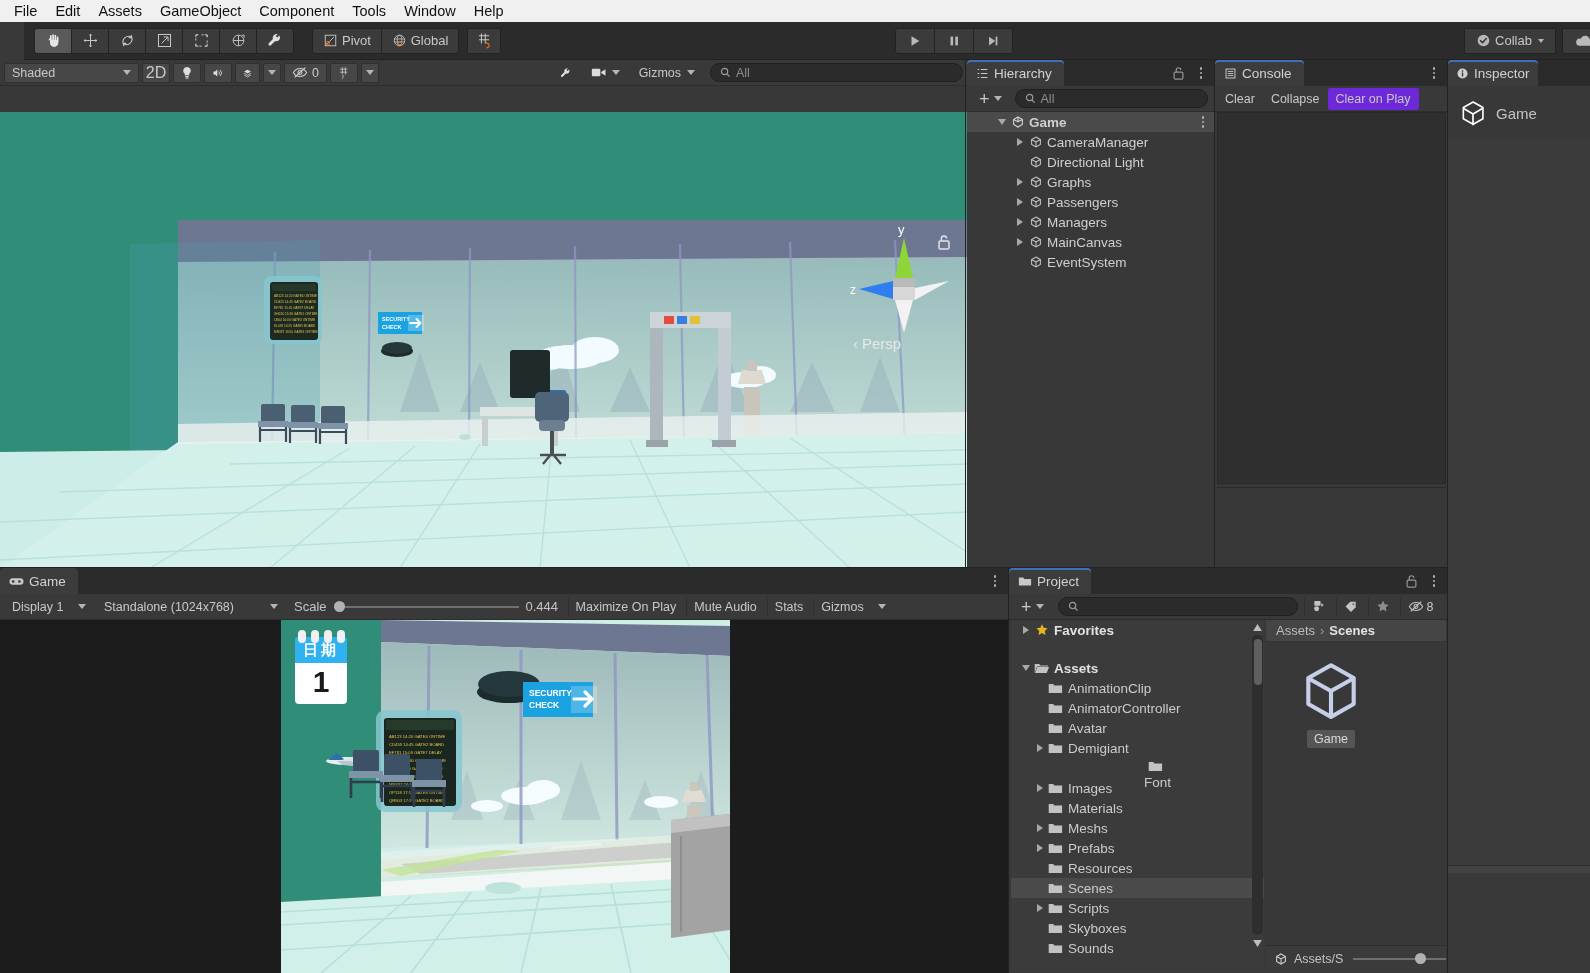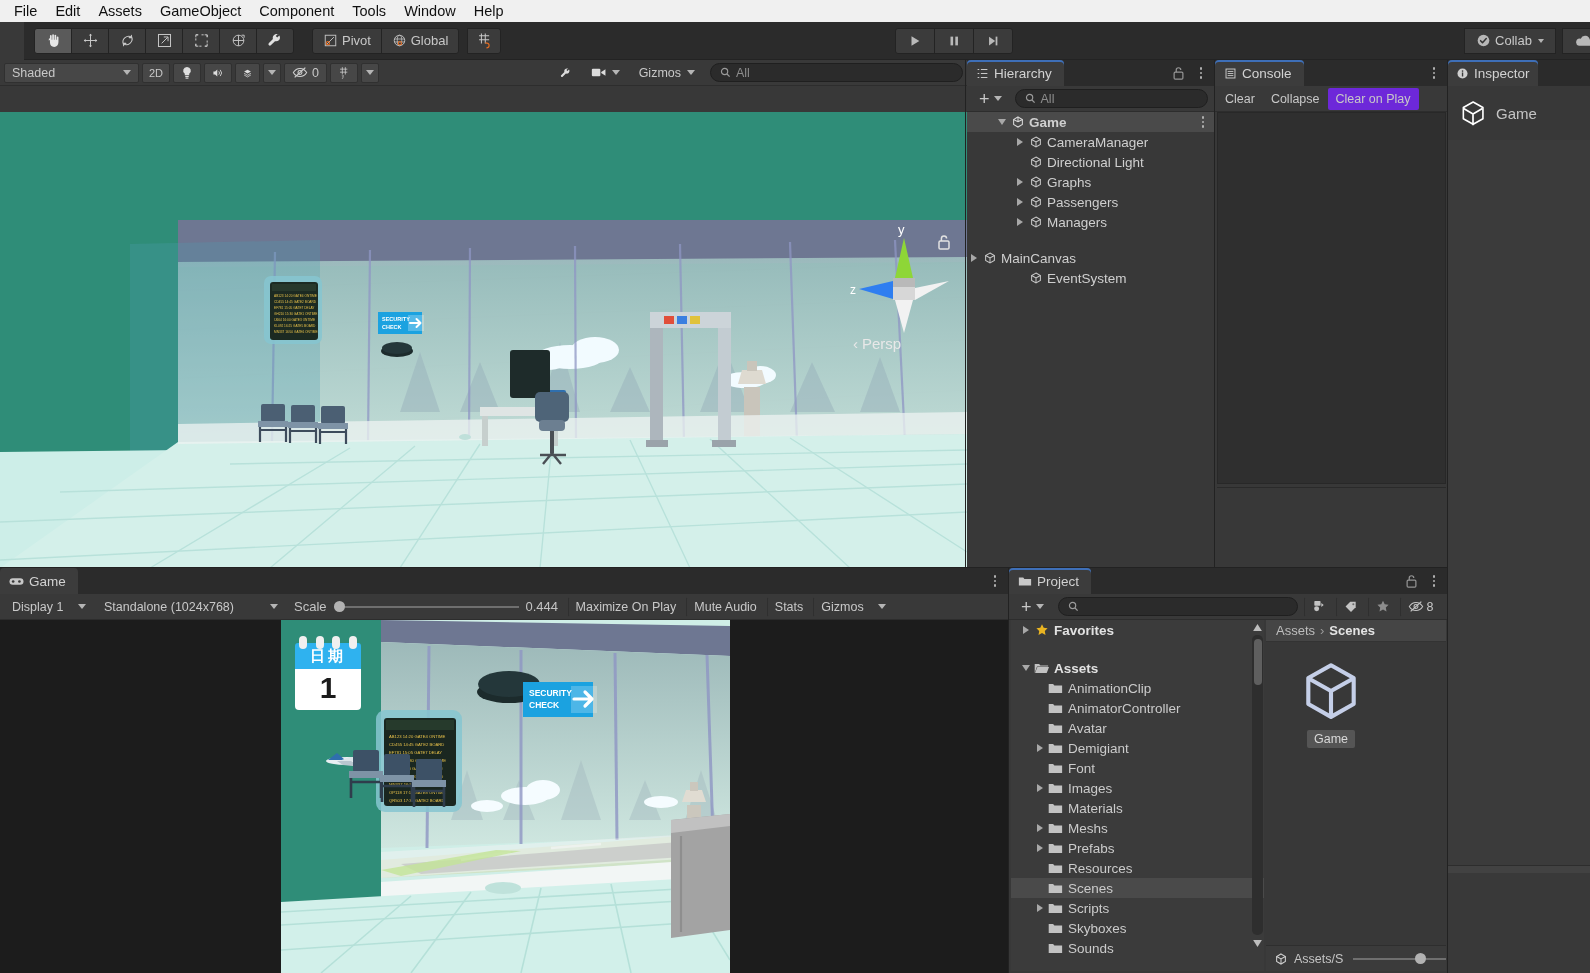--- a/index.html
+++ b/index.html
@@ -285,21 +285,21 @@
   </div>
 
   <div class="panel" id="scenepanel">
 
     <div class="subbar">
       <div class="sbtn" style="width:135px; justify-content:space-between;">
         <span>Shaded</span>
         <span class="caret"></span>
       </div>
       <div class="sbtn" style="width:28px; justify-content:center;">
-        <span style="font-size:11px;">2D</span>
+        <span style="font-size:16px;">2D</span>
       </div>
       <div class="sbtn" style="width:28px; justify-content:center;">
         <svg width="13" height="14" viewBox="0 0 14 16" fill="#dedede">
           <path d="M7 1a4.4 4.4 0 0 0-2.6 8v1.6h5.2V9A4.4 4.4 0 0 0 7 1z"></path>
             <rect x="5" y="11.4" width="4" height="1.3"></rect>
             <rect x="5.3" y="13.3" width="3.4" height="1.3"></rect>
         </svg>
       </div>
       <div class="sbtn" style="width:28px; justify-content:center;">
         <svg width="15" height="14" viewBox="0 0 17 16" fill="#dedede">
@@ -683,21 +683,21 @@
           </span>
         <span class="goicon">
           <svg width="14" height="14" viewBox="0 0 16 16" fill="none" stroke="#c9c9c9" stroke-width="1.15">
             <path d="M8 2.3l5 2.85v5.7L8 13.7 3 10.85V5.15z"></path>
               <path d="M3 5.15L8 8l5-2.85M8 8v5.7"></path>
           </svg>
         </span>
         <span style="margin-left:3px;">Managers</span>
       </div>
 
-      <div class="trow" style="margin-top:16px;">
+      <div class="trow" style="padding-left:46px;">
         <span class="arrow">
             <i class="a"></i>
           </span>
         <span class="goicon">
           <svg width="14" height="14" viewBox="0 0 16 16" fill="none" stroke="#c9c9c9" stroke-width="1.15">
             <path d="M8 2.3l5 2.85v5.7L8 13.7 3 10.85V5.15z"></path>
               <path d="M3 5.15L8 8l5-2.85M8 8v5.7"></path>
           </svg>
         </span>
         <span style="margin-left:3px;">MainCanvas</span>
@@ -960,21 +960,21 @@
 
           <g transform="translate(390,200)">
             <path d="M0 0 L59 -6 L59 110 L0 118 Z" fill="#a3a3a3"></path>
             <path d="M0 0 L59 -6 L59 6 L0 13 Z" fill="#c1c1c1"></path>
             <path d="M10 16 L10 112" stroke="#8e8e8e" stroke-width="2.2"></path>
           </g>
 
           <ellipse cx="222" cy="268" rx="18" ry="6" fill="#bfe2db"></ellipse>
         </svg>
 
-        <div style="position:absolute; left:14px; top:16px; width:66px;">
+        <div style="position:absolute; left:14px; top:10px; width:52px;">
           <div style="display:flex; justify-content:space-around; margin-bottom:-6px; position:relative; z-index:2;">
             <span style="width:8px;height:13px;background:#f0f0f0;border-radius:4px;display:block;"></span>
             <span style="width:8px;height:13px;background:#f0f0f0;border-radius:4px;display:block;"></span>
             <span style="width:8px;height:13px;background:#f0f0f0;border-radius:4px;display:block;"></span>
             <span style="width:8px;height:13px;background:#f0f0f0;border-radius:4px;display:block;"></span>
           </div>
           <div style="background:#2fb2ef; color:#ffffff; text-align:center; font-size:15px; font-weight:bold;
                       padding:4px 0 3px; border-radius:3px 3px 0 0; letter-spacing:3px;">
             <span>日期</span>
           </div>
@@ -1105,21 +1105,21 @@
         <span class="arrow">
             <i class="a"></i>
           </span>
         <span class="goicon">
           <svg width="15" height="13" viewBox="0 0 17 14" fill="#c2c2c2">
               <path d="M0.8 2h5l1.4 1.7H16V12H0.8z"></path>
             </svg>
         </span>
         <span style="margin-left:4px;">Demigiant</span>
       </div>
-      <div class="folderrow" style="padding-left:36px;">
+      <div class="folderrow" style="padding-left:36px;flex-direction:column;">
         <span class="goicon">
           <svg width="15" height="13" viewBox="0 0 17 14" fill="#c2c2c2">
               <path d="M0.8 2h5l1.4 1.7H16V12H0.8z"></path>
             </svg>
         </span>
         <span style="margin-left:4px;">Font</span>
       </div>
       <div class="folderrow" style="padding-left:22px;">
         <span class="arrow">
             <i class="a"></i>

